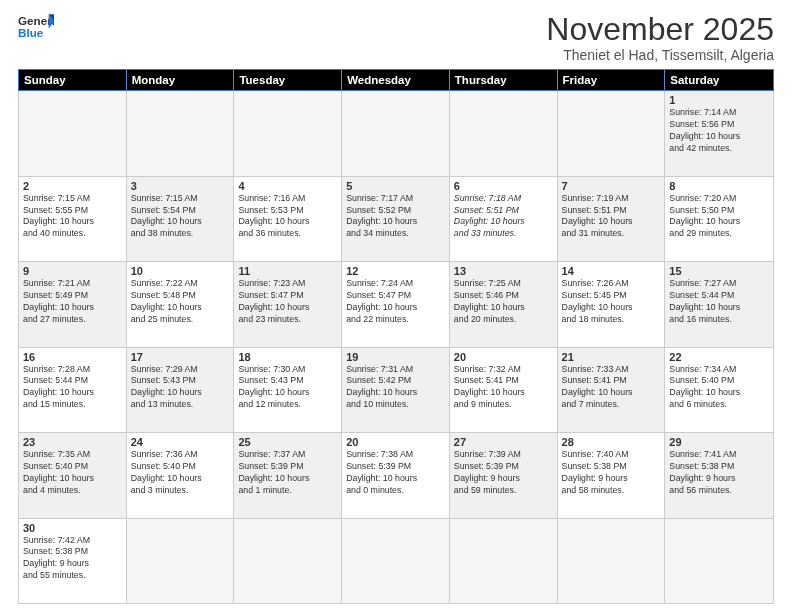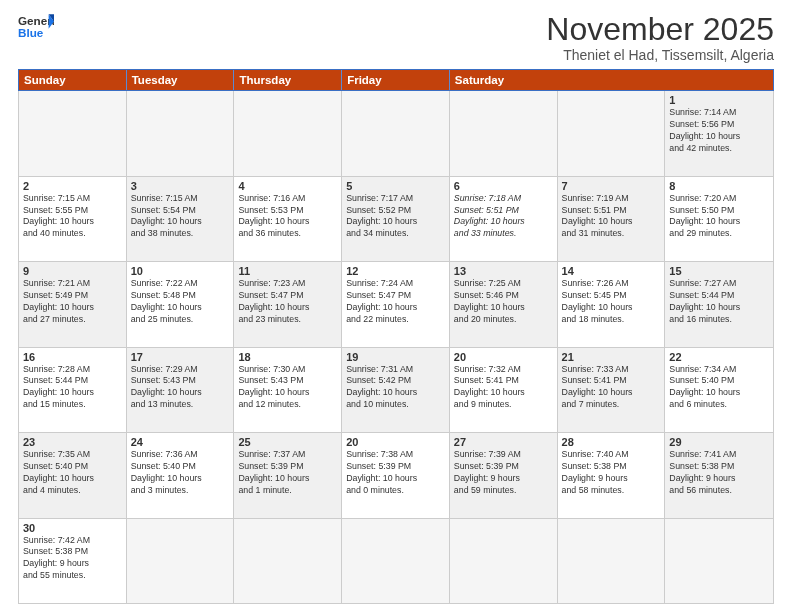--- a/index.html
+++ b/index.html
@@ -47,21 +47,21 @@
     }
     .calendar {
       flex: 1;
       display: flex;
       flex-direction: column;
       padding: 0 18px 8px 18px;
     }
     .cal-header {
       display: grid;
       grid-template-columns: repeat(7, 1fr);
-      background: #c2410c;
+      background: #000000;
       border: 1px solid #3a6fc4;
     }
     .cal-header-cell {
       color: #fff;
       font-size: 11.5px;
       font-weight: bold;
       padding: 4px 5px;
       text-align: left;
       border-right: 1px solid #5a8ad4;
     }
@@ -119,21 +119,23 @@
     </div>
     <div class="title-block">
       <div class="month-title">November 2025</div>
       <div class="location">Theniet el Had, Tissemsilt, Algeria</div>
     </div>
   </div>
 
   <div class="calendar">
     <div class="cal-header">
     <div class="cal-header-cell">Sunday</div>
+        <div class="cal-header-cell">Monday</div>
         <div class="cal-header-cell">Tuesday</div>
+        <div class="cal-header-cell">Wednesday</div>
         <div class="cal-header-cell">Thursday</div>
         <div class="cal-header-cell">Friday</div>
         <div class="cal-header-cell">Saturday</div>
       </div>
     <div class="cal-body">
     <div class="cal-row">
           <div class="cal-cell empty"></div>
           <div class="cal-cell empty"></div>
           <div class="cal-cell empty"></div>
           <div class="cal-cell empty"></div>

